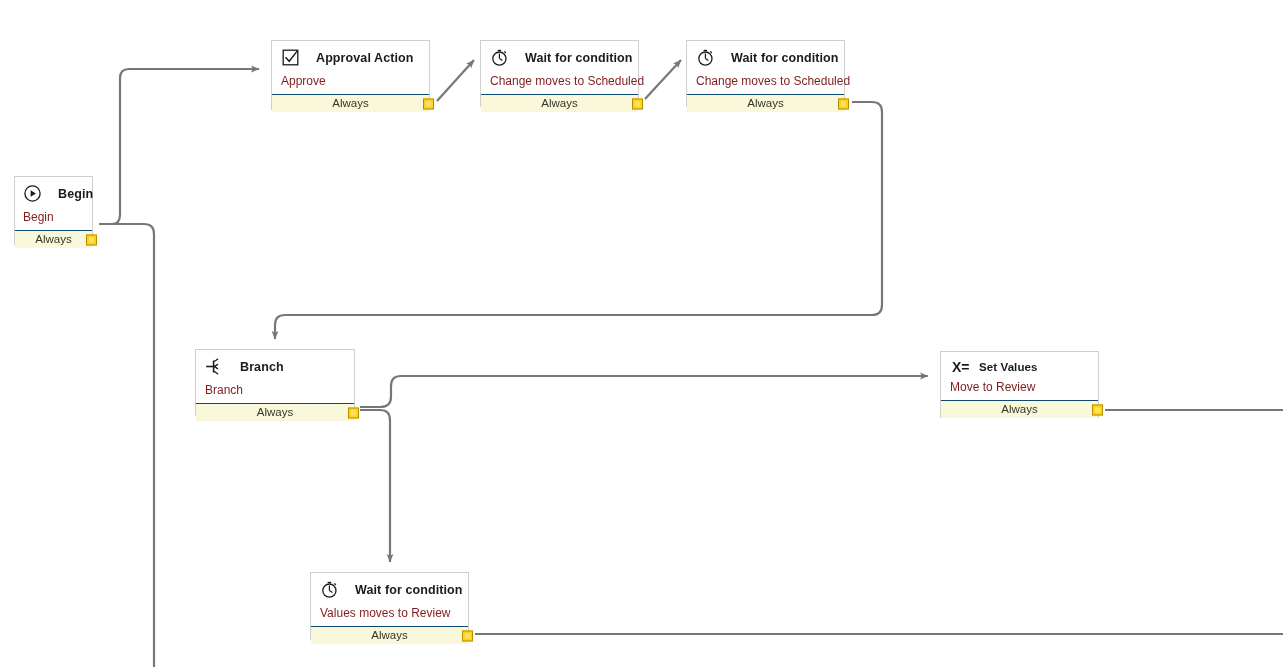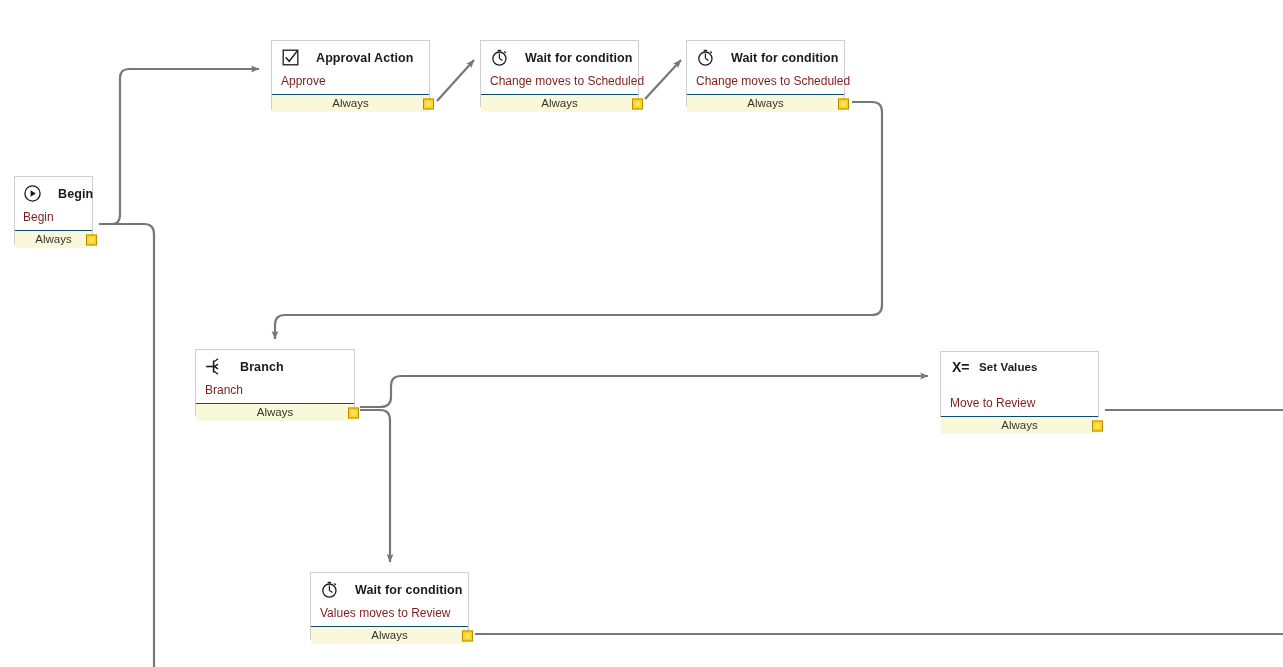--- a/index.html
+++ b/index.html
@@ -242,21 +242,21 @@
   </div>
 
   <div class="node" style="left:940px; top:351px; width:159px; height:67px;">
     <div class="node-body" style="padding:5px 9px 6px 9px;">
       <div class="node-head" style="gap:6px;">
         <svg class="node-icon" viewBox="0 0 19 19" style="width:23px;flex:0 0 23px;">
           <text x="0" y="14.5" font-family="Liberation Sans, sans-serif" font-size="14" font-weight="bold" fill="#1b1b1b">X=</text>
         </svg>
         <span class="node-title small">Set Values</span>
       </div>
-      <div class="node-sub" style="margin-top:20px;">Move to Review</div>
+      <div class="node-sub" style="margin-top:4px;">Move to Review</div>
     </div>
     <div class="node-foot">
       <span>Always</span>
       <span class="port">
           <span class="port-inner"></span>
         </span>
     </div>
   </div>
 
   <div class="node" style="left:310px; top:572px; width:159px; height:68px;">

